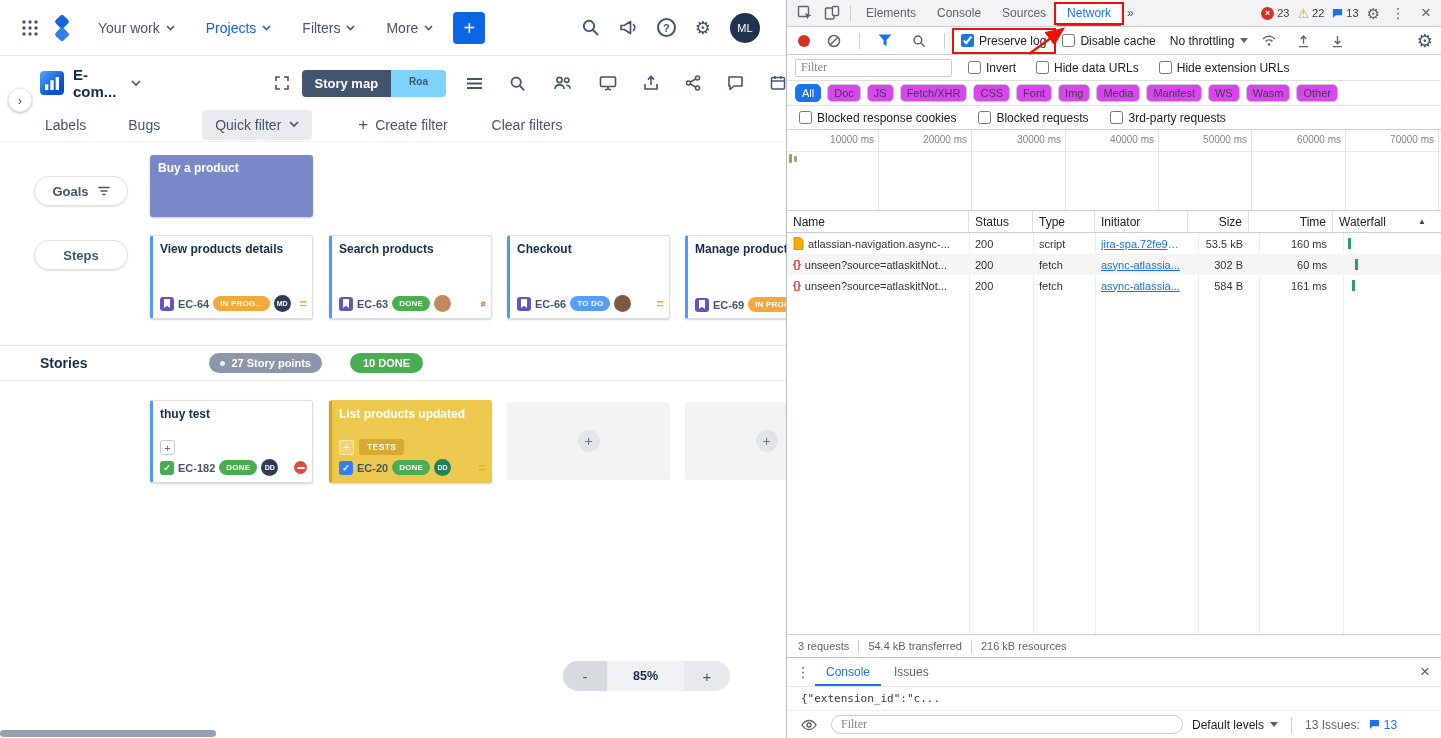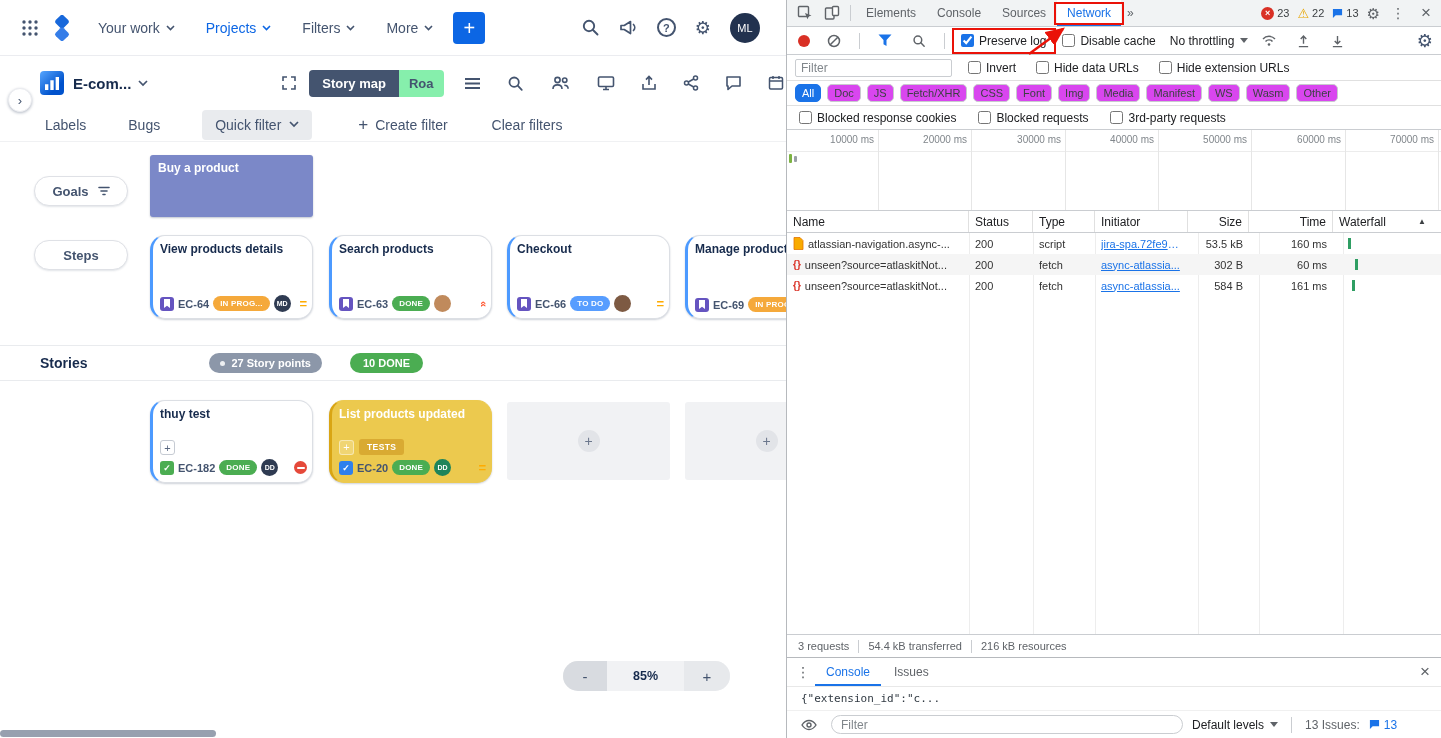--- a/index.html
+++ b/index.html
@@ -1,20 +1,20 @@
 <!DOCTYPE html>
 <html><head>
 <meta charset="utf-8">
 <style>
 *{margin:0;padding:0;box-sizing:border-box}
 html,body{width:1441px;height:738px;overflow:hidden}
 body{font-family:"Liberation Sans",sans-serif;background:#fff;position:relative;font-size:14px;color:#172b4d}
 svg{display:block}
 button{font-family:inherit}
-input{font-family:Liberation Sans, sans-serif;outline:none}
+input{font-family:Liberation Serif, serif;outline:none}
 
 
 #jira{position:absolute;left:0;top:0;width:786px;height:738px;background:#fff;overflow:hidden}
 .topnav{position:absolute;top:0;left:0;right:0;height:56px;display:flex;align-items:center;padding:0 12px 0 14px;border-bottom:1px solid #ebecf0;background:#fff}
 .tn-btn{width:32px;height:32px;border:none;background:none;border-radius:4px;display:flex;align-items:center;justify-content:center;cursor:pointer}
 .tn-links{display:flex;align-items:center;margin-left:10px;gap:11px}
 .nav-item{display:flex;align-items:center;gap:6px;padding:8px 10px;font-size:14px;font-weight:500;color:#44546f;border-radius:4px;cursor:pointer;white-space:nowrap}
 .nav-item.active{color:#0c66e4}
 .tn-add{width:32px;height:32px;margin-left:10px;border:none;border-radius:4px;background:#0c66e4;color:#fff;font-size:20px;line-height:1;cursor:pointer}
 .tn-right{margin-left:auto;display:flex;align-items:center;gap:19px;padding-right:14px}
@@ -23,33 +23,33 @@
 .gear-glyph{font-size:18px;color:#44546f;line-height:1;cursor:pointer}
 
 .proj-row{position:absolute;top:66px;left:0;right:0;height:34px;display:flex;align-items:center;padding-left:40px}
 .proj-avatar{width:24px;height:24px;border-radius:4px;background:linear-gradient(135deg,#57a6ff 0%,#0052cc 70%);flex:0 0 auto;cursor:pointer;position:relative}
 .proj-avatar::after{content:"";position:absolute;left:5px;top:6px;width:14px;height:13px;background:#fff;clip-path:polygon(0 100%,0 55%,24% 55%,24% 100%,38% 100%,38% 25%,62% 25%,62% 100%,76% 100%,76% 0,100% 0,100% 100%)}
 .proj-name{font-size:15px;font-weight:700;color:#172b4d;margin-left:9px;cursor:pointer}
 .proj-chev{margin-left:7px;color:#44546f}
 .fullscreen-btn{margin-left:133px;cursor:pointer}
 .seg{display:flex;margin-left:12px;border-radius:4px;overflow:hidden;flex:0 0 auto}
 .seg-active{background:#44546f;color:#fff;font-size:13px;font-weight:600;padding:6px 13px;cursor:pointer;white-space:nowrap}
-.seg-inactive{background:#86efac;color:#44546f;font-size:13px;font-weight:600;padding:6px 10px;cursor:pointer;white-space:nowrap}
+.seg-inactive{background:#7dd3fc;color:#44546f;font-size:10px;font-weight:600;padding:6px 18px;cursor:pointer;white-space:nowrap}
 .ph-icons{display:flex;align-items:center;gap:26px;margin-left:20px}
 .ph-icons>span{cursor:pointer}
 
 .filter-row{position:absolute;top:108px;left:0;right:0;height:34px;display:flex;align-items:center;padding-left:45px;border-bottom:1px solid #f0f1f3}
 .fr-text{font-size:14px;color:#44546f;font-weight:500;margin-right:42px;cursor:pointer}
 .qf-btn{display:flex;align-items:center;gap:8px;background:#e9ebee;border:none;border-radius:4px;padding:7px 13px;font-size:14px;font-weight:500;color:#44546f;cursor:pointer;margin-right:46px}
 .fr-link{display:flex;align-items:center;gap:7px;font-size:14px;color:#44546f;font-weight:500;border:none;background:none;cursor:pointer;margin-right:44px}
 .plus-glyph{font-size:17px;line-height:1;font-weight:400}
 
 .row-pill{position:absolute;width:94px;height:30px;border:1px solid #dfe1e6;border-radius:16px;background:#fff;display:flex;align-items:center;justify-content:center;gap:9px;font-size:13px;font-weight:600;color:#44546f;box-shadow:0 1px 2px rgba(9,30,66,.12);cursor:pointer}
 .goal-card{position:absolute;left:150px;top:155px;width:163px;height:62px;background:#7b88c8;border-radius:3px;padding:6px 8px;font-size:12px;font-weight:600;color:#fff;box-shadow:0 1px 2px rgba(9,30,66,.25);cursor:pointer}
-.card{position:absolute;width:163px;background:#fff;border:1px solid #dcdfe4;border-left:3px solid #4c9aff;border-radius:15px;box-shadow:0 1px 2px rgba(9,30,66,.2);padding:6px 7px;cursor:pointer}
+.card{position:absolute;width:163px;background:#fff;border:1px solid #dcdfe4;border-left:3px solid #4c9aff;border-radius:3px;box-shadow:0 1px 2px rgba(9,30,66,.2);padding:6px 7px;cursor:pointer}
 .step-card{top:235px;height:84px}
 .story-card{top:400px;height:83px}
 .card-title{font-size:12px;font-weight:600;color:#172b4d;line-height:1.25}
 .card-footer{position:absolute;left:7px;right:5px;bottom:6px;display:flex;align-items:center;gap:4px}
 .issue-icon{width:14px;height:14px;border-radius:3px;display:flex;align-items:center;justify-content:center;flex:0 0 auto;color:#fff;font-size:9px;font-weight:700}
 .issue-icon.purple{background:#6554c0}
 .issue-icon.green{background:#4bad52}
 .issue-icon.blue{background:#2f80ed}
 .issue-key{font-size:11px;font-weight:700;color:#44546f;white-space:nowrap}
 .badge{font-size:8px;font-weight:700;color:#fff;padding:3px 7px;border-radius:9px;white-space:nowrap;letter-spacing:.2px;overflow:hidden;max-width:62px;text-overflow:ellipsis}

